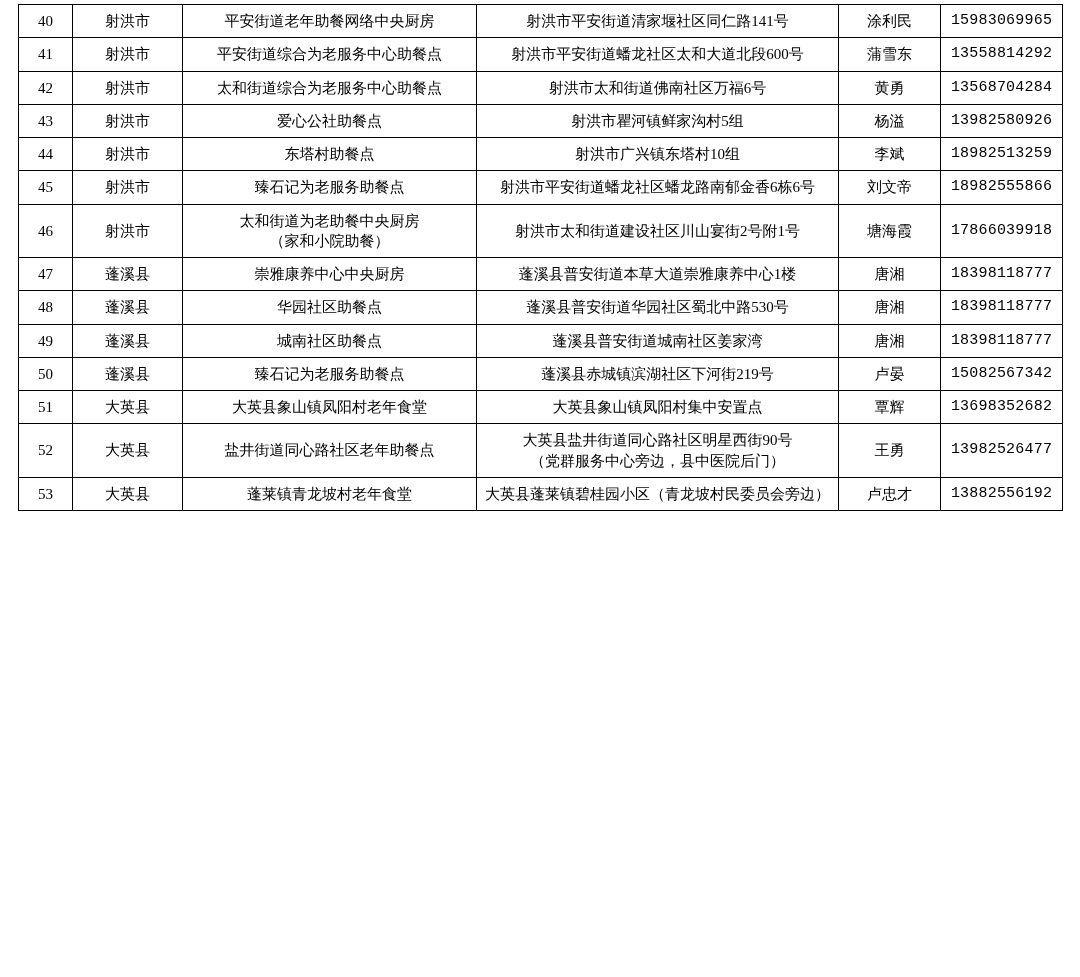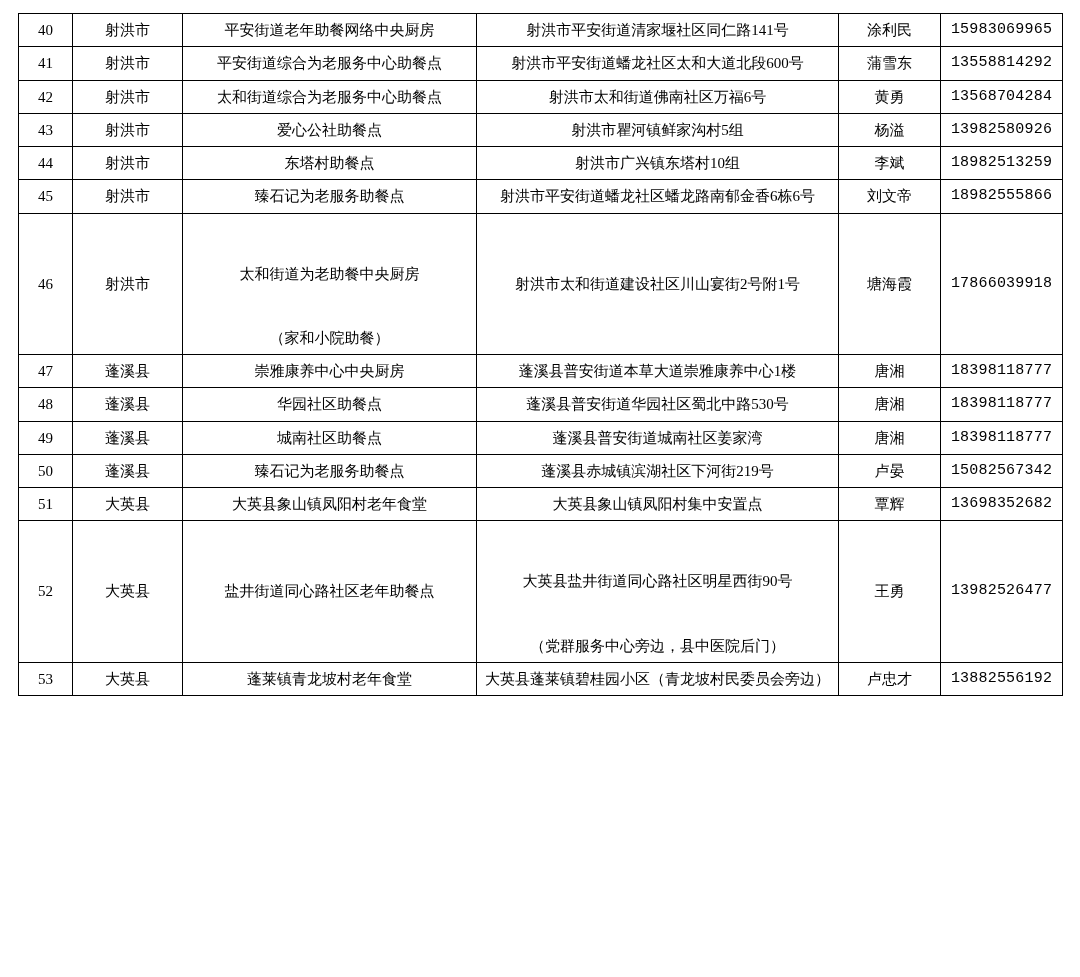--- a/index.html
+++ b/index.html
@@ -12,21 +12,21 @@
     height: 977px;
     font-family: "Liberation Serif", "DejaVu Serif", serif;
     color: #000000;
     overflow: hidden;
   }
   .sheet {
     position: relative;
     width: 1080px;
     height: 748px;
     box-sizing: border-box;
-    padding: 13px 18px 0 18px;
+    padding: 4px 18px 0 18px;
   }
   table.data-table {
     width: 1044px;
     border-collapse: collapse;
     table-layout: fixed;
     border: 1px solid #000;
   }
   table.data-table td {
     border: 1px solid #000;
     text-align: center;
@@ -47,21 +47,20 @@
     font-family: "Liberation Serif", "DejaVu Serif", serif;
     font-size: 15px;
   }
   td.phone-cell {
     font-family: Liberation Mono, monospace;
     font-size: 15px;
     letter-spacing: 0.2px;
   }
   .line2 {
     display: block;
-    margin-top: 44px;
   }
 </style>
 </head>
 <body>
 
 <div class="sheet">
   <table class="data-table">
     <colgroup>
       <col class="c-index">
       <col class="c-region">

